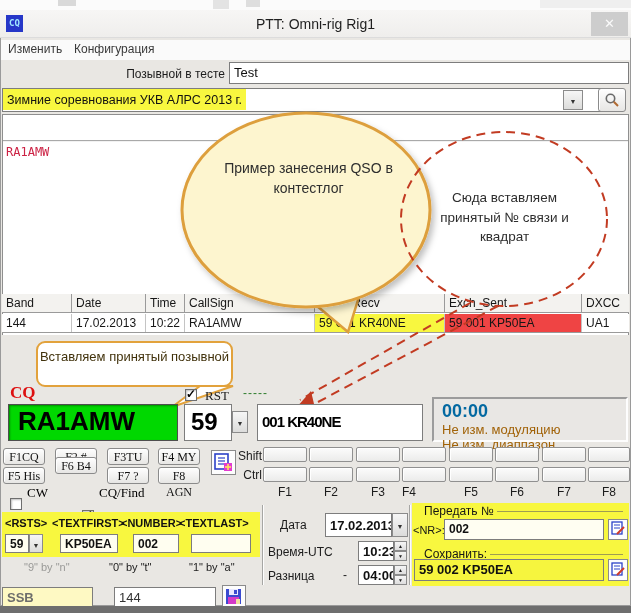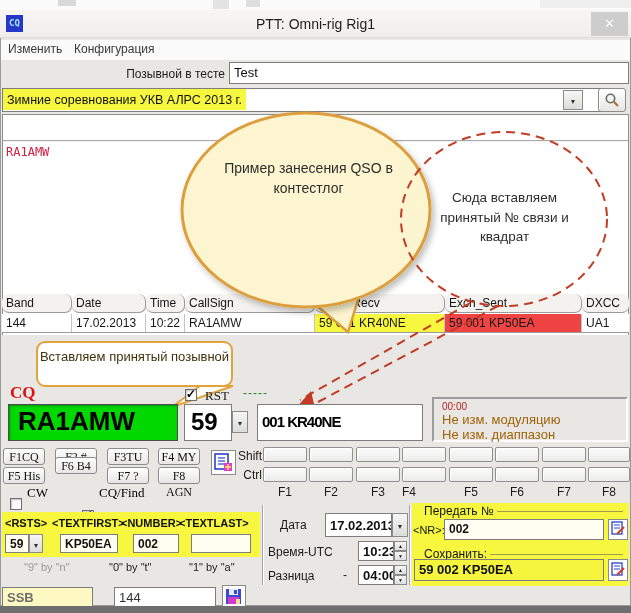--- a/index.html
+++ b/index.html
@@ -25,21 +25,21 @@
   .kb { background:linear-gradient(#fcfcfc,#ebebea); border:1px solid #909090; border-radius:2px; box-shadow:inset 1px 1px 0 #fff; }
   .ddbtn { background:linear-gradient(#f6f6f6,#dcdcdb); border:1px solid #8b8b8b; text-align:center; color:#333; }
   .ddbtn span { font-size:7px; line-height:1; position:relative; top:-2px; }
   .cb { width:12px; height:12px; background:#fff; border:1px solid #6e6e6e; box-shadow:inset 1px 1px 2px rgba(0,0,0,.25); position:relative; }
   .cb.checked::after { content:"✓"; position:absolute; left:0px; top:-3px; font-size:12px; font-weight:bold; color:#000; }
   .cb.disabled { background:#e3e3e0; }
   .spin { width:13px; display:flex; flex-direction:column; }
   .spin div { flex:1; background:linear-gradient(#f5f5f5,#dedede); border:1px solid #8b8b8b; font-size:5px; color:#222; text-align:center; line-height:8px; }
 
   .ylw { background:#f8f73f; }
-  .tblhead { font-size:12px; color:#161616; padding:2px 4px; border-right:1px solid #9a9a9a; border-bottom:1px solid #9a9a9a; background:#f3f2ef; white-space:nowrap; overflow:hidden;border-radius:7px; }
+  .tblhead { font-size:12px; color:#161616; padding:2px 4px; border-right:1px solid #9a9a9a; border-bottom:1px solid #9a9a9a; background:#f3f2ef; white-space:nowrap; overflow:hidden; }
   .tblcell { font-size:12px; color:#161616; padding:2px 4px; border-right:1px solid #c4c4c4; background:#fff; white-space:nowrap; overflow:hidden; }
 
   .bigval { font-weight:bold; color:#000; font-size:24px; letter-spacing:0px; line-height:33px; }
   .grayline { color:#a16207; font-size:13px; }
   .etchv { width:2px; border-left:1px solid #a6a6a4; border-right:1px solid #fdfdfd; }
 
   .bubble-text { text-align:center; font-size:13.5px; color:#2e2e2e; line-height:1.45; }
   .callout { background:#fff; border:2px solid #e2a23c; border-radius:9px; text-align:center; font-size:13px; color:#41320c; padding-top:4px; line-height:1.5; }
   svg.overlay { position:absolute; left:0; top:0; pointer-events:none; }
   .frag { background:#d9d9d9; }
@@ -127,21 +127,21 @@
   <div class="abs cb checked" style="left:185px;top:389px"></div>
   <div class="abs" style="left:205px;top:388px;font-family:'Liberation Serif',serif;font-size:13px;color:#222">RST</div>
   <div class="abs" style="left:243px;top:386px;font-size:12px;letter-spacing:1px;color:#2e7d2e">-----</div>
 
   <div class="abs bigval" style="left:8px;top:404px;width:170px;height:37px;background:#00d800;border:1px solid #4e4e4e;box-shadow:inset 1px 1px 2px rgba(0,0,0,.35);padding-left:9px;font-size:26px">RA1AMW</div>
   <div class="abs bigval field" style="left:184px;top:404px;width:48px;height:37px;font-size:24px;padding:0 0 0 6px">59</div>
   <div class="abs ddbtn" style="left:232px;top:411px;width:16px;height:22px;line-height:22px"><span>▼</span></div>
   <div class="abs bigval field" style="left:257px;top:404px;width:166px;height:37px;font-size:15px;letter-spacing:-1px;padding:0 0 0 4px">001 KR40NE</div>
 
   <div class="abs sunkenp" style="left:432px;top:397px;width:196px;height:45px;padding:2px 8px">
-    <div style="font-weight:normal;font-size:10px;color:#b91c1c">00:00</div>
+    <div style="font-weight:bold;font-size:18px;color:#0369a1">00:00</div>
     <div class="grayline">Не изм. модуляцию</div>
     <div class="grayline">Не изм. диаппазон</div>
   </div>
 
   <div class="abs btn3d" style="left:3px;top:448px;width:42px;height:17px;line-height:16px">F1CQ</div>
   <div class="abs btn3d" style="left:55px;top:448px;width:42px;height:17px;line-height:16px">F2 #</div>
   <div class="abs btn3d" style="left:107px;top:448px;width:42px;height:17px;line-height:16px">F3TU</div>
   <div class="abs btn3d" style="left:158px;top:448px;width:42px;height:17px;line-height:16px">F4 MY</div>
   <div class="abs btn3d" style="left:3px;top:467px;width:42px;height:17px;line-height:16px">F5 His</div>
   <div class="abs btn3d" style="left:55px;top:457px;width:42px;height:17px;line-height:16px">F6 B4</div>

